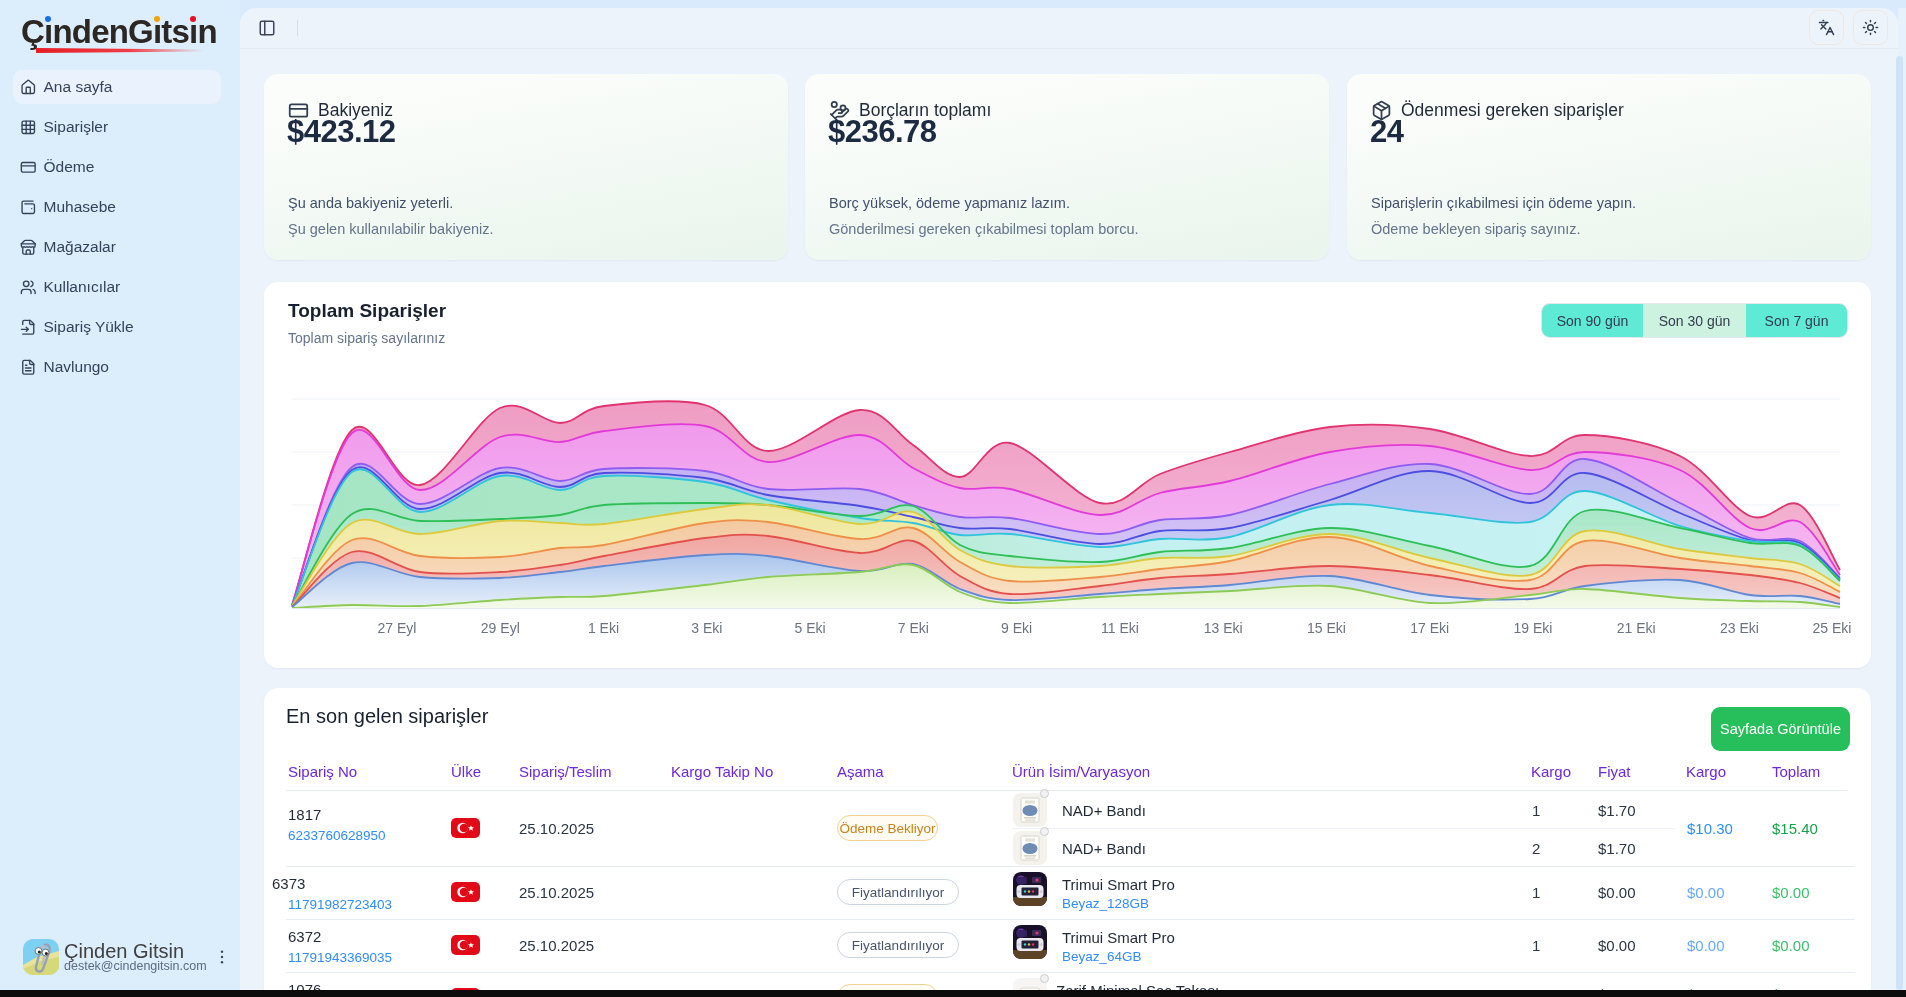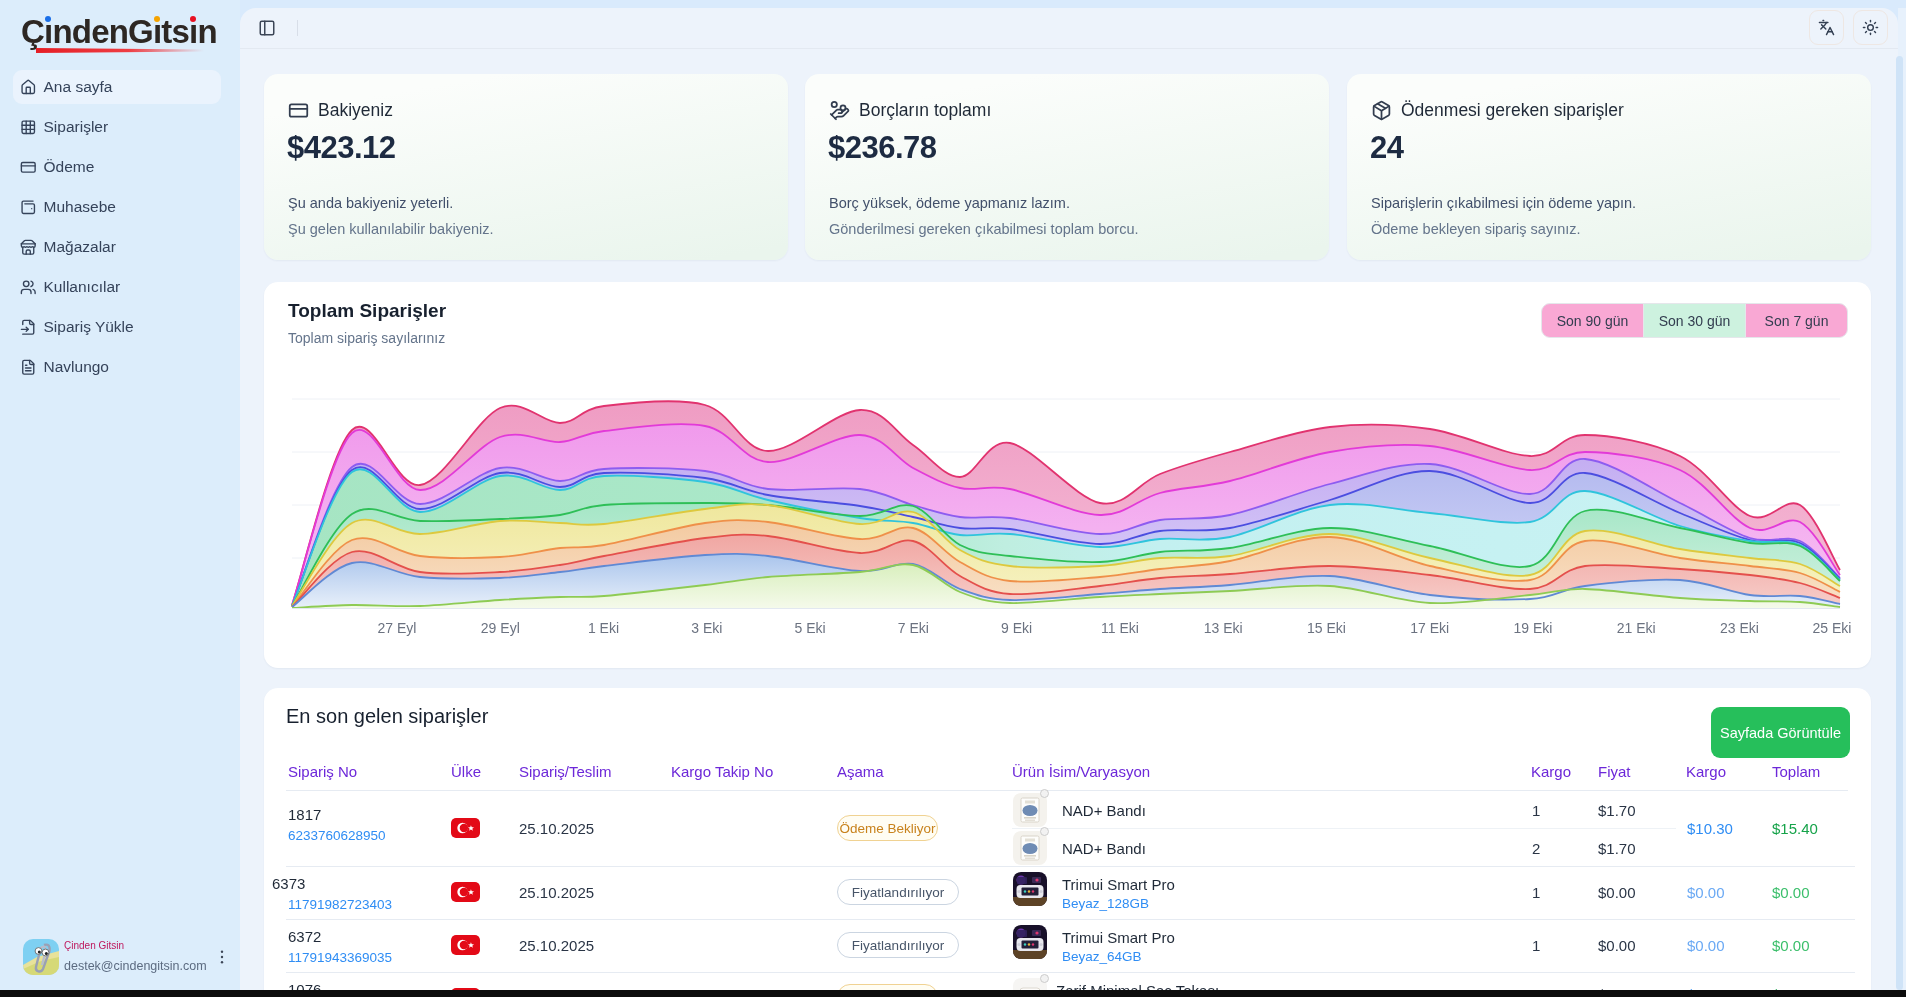--- a/index.html
+++ b/index.html
@@ -12,48 +12,48 @@
 .logo{position:absolute;left:21px;top:13px;font-size:33px;font-weight:bold;letter-spacing:-.8px;color:#2d2723;white-space:nowrap}
 .logo .d{position:relative}
 .logo .d i{position:absolute;left:50%;margin-left:-3px;top:3px;width:6px;height:6px;border-radius:50%;font-style:normal}
 .logo-line{position:absolute;left:36px;top:48px;width:168px;height:5px;background:linear-gradient(to right,#e51e25 0%,#ee3d43 55%,rgba(238,61,67,0) 100%);clip-path:polygon(0 0,100% 30%,100% 70%,0 100%)}
 .nav{position:absolute;left:13px;top:70px;width:208px}
 .nav-item{height:34px;margin-bottom:6px;border-radius:9px;display:flex;align-items:center;padding-left:7px;color:#35435a;font-size:15.5px}
 .nav-item.active{background:#eaf3fd}
 .nav-item svg{width:16.5px;height:16.5px;margin-right:7px;flex:none}
 .suser{position:absolute;left:23px;top:939px;width:200px;height:40px}
 .suser .avatar{position:absolute;left:0;top:0;width:36px;height:36px;border-radius:10px;overflow:hidden}
-.suser .nm{position:absolute;left:41px;top:1px;font-size:10px;color:#be185d;white-space:nowrap}
+.suser .nm{position:absolute;left:41px;top:1px;font-size:20px;color:#404040;white-space:nowrap}
 .suser .em{position:absolute;left:41px;top:20px;font-size:12.5px;color:#5c6b80;white-space:nowrap}
 .suser .dots{position:absolute;left:190px;top:9px;color:#3c4657}
 
 .panel{position:absolute;left:240px;top:8px;width:1658px;height:989px;background:#edf3fb;border-radius:16px 16px 0 0}
 .topbar{position:absolute;left:240px;top:8px;width:1658px;height:41px;border-bottom:1px solid #e3e9f1}
 .tgl{position:absolute;left:258px;top:19px;width:18px;height:18px;color:#3c4657}
 .vsep{position:absolute;left:297px;top:20px;width:1px;height:16px;background:#d8dee8}
 .icobtn{position:absolute;top:10px;width:35px;height:35px;border:1px solid #eee7e3;border-radius:9px;color:#333f52;display:flex;align-items:center;justify-content:center}
 .icobtn svg{width:17px;height:17px}
 
 .scard{position:absolute;top:74px;width:524px;height:186px;border-radius:14px;background:linear-gradient(170deg,#fbfdfb 15%,#eaf5ed 95%);box-shadow:0 1px 2px rgba(15,40,80,.05)}
 .scard .hd{position:absolute;left:24px;top:26px;display:flex;align-items:center;color:#1f2937;font-size:17.5px}
 .scard .hd svg{width:21px;height:21px;margin-right:9px;color:#323d4f}
-.scard .amt{position:absolute;left:23px;top:56px;font-size:31px;font-weight:bold;color:#1d2b42;letter-spacing:-.5px}
+.scard .amt{position:absolute;left:23px;top:40px;font-size:31px;font-weight:bold;color:#1d2b42;letter-spacing:-.5px}
 .scard .t1{position:absolute;left:24px;top:121px;font-size:14.5px;color:#42506b}
 .scard .t2{position:absolute;left:24px;top:147px;font-size:14.5px;color:#64748b}
 
 .ccard{position:absolute;left:264px;top:282px;width:1607px;height:386px;border-radius:14px;background:#fff;box-shadow:0 1px 2px rgba(15,40,80,.05)}
 .ccard .title{position:absolute;left:24px;top:18px;font-size:19px;font-weight:bold;color:#17202e}
 .ccard .sub{position:absolute;left:24px;top:48px;font-size:14px;color:#64748b}
-.btng{position:absolute;left:1277px;top:21px;width:307px;height:35px;border:1px solid #e5e7eb;border-radius:9px;background:#f9a8d4;display:flex;overflow:hidden}
+.btng{position:absolute;left:1277px;top:21px;width:307px;height:35px;border:1px solid #e5e7eb;border-radius:9px;background:#5eead4;display:flex;overflow:hidden}
 .btng div{flex:1;display:flex;align-items:center;justify-content:center;font-size:14px;color:#323d4f}
 .btng div.mid{border-left:1px solid #e5e7eb;border-right:1px solid #e5e7eb;background:#cdf2df}
 
 .tcard{position:absolute;left:264px;top:688px;width:1607px;height:370px;border-radius:14px;background:#fff;box-shadow:0 1px 2px rgba(15,40,80,.05)}
 .tcard .title{position:absolute;left:22px;top:17px;font-size:20px;font-weight:normal;color:#17202e}
-.greenbtn{position:absolute;left:1447px;top:19px;width:139px;height:51px;background:#26bf5b;border-radius:9px;color:#fff;font-size:14.5px;display:flex;align-items:center;justify-content:center}
+.greenbtn{position:absolute;left:1447px;top:19px;width:139px;height:44px;background:#26bf5b;border-radius:9px;color:#fff;font-size:14.5px;display:flex;align-items:center;justify-content:center}
 .th{position:absolute;top:763px;font-size:15px;color:#6d28d9;white-space:nowrap}
 .hline{position:absolute;background:#e6ebf2;height:1px}
 .cell{position:absolute;font-size:15px;color:#2a3546;white-space:nowrap}
 .blk{color:#1f2937}
 .lnk{font-size:13.5px;color:#2f8df4}
 .bluev{color:#2f8df4}
 .bluev2{color:#6aa9f4}
 .greenv{color:#16a34a}
 .greenv2{color:#3bbf6b}
 .badge{position:absolute;height:26px;border-radius:13px;font-size:13.5px;display:flex;align-items:center;justify-content:center;background:#fffdf3;border:1px solid #f0d292;color:#c8821c}

